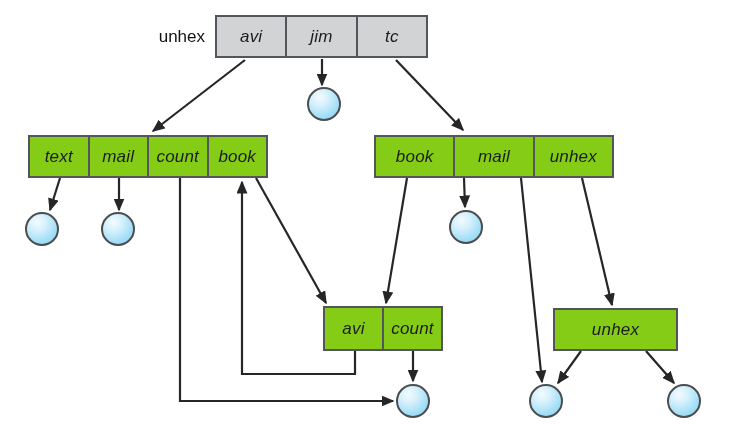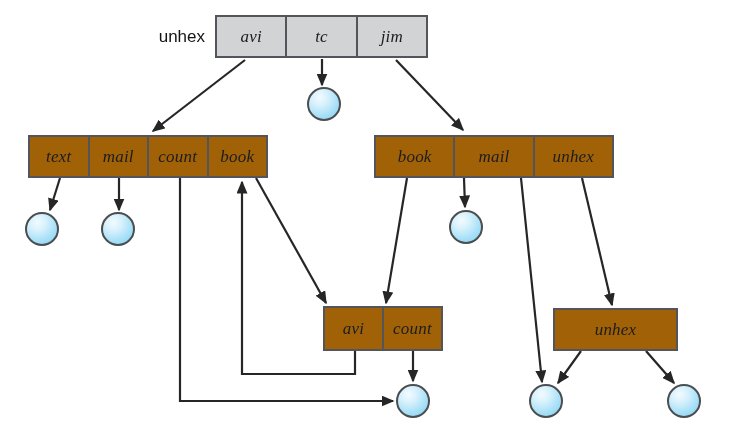--- a/index.html
+++ b/index.html
@@ -26,25 +26,24 @@
     flex: 1 1 0;
     display: flex;
     align-items: center;
     justify-content: center;
     font-style: italic;
     font-size: 17px;
     color: #1c1c1e;
     border-right: 2px solid #54555a;
     box-sizing: border-box;
     letter-spacing: 0.2px;
-    font-family: Liberation Serif, serif;
   }
   .cell:last-child { border-right: none; }
   .tbl.gray .cell { background: #d2d3d5; }
-  .tbl.blue .cell { background: #a16207; text-align: center; }
+  .tbl.blue .cell { background: #84cc16; text-align: center; }
   .root-label {
     position: absolute;
     left: 150px; top: 15px;
     width: 55px; height: 43px;
     display: flex;
     align-items: center;
     justify-content: flex-end;
     font-size: 17px;
     color: #141414;
   }
@@ -85,22 +84,22 @@
       <line x1="646" y1="351" x2="674" y2="383" marker-end="url(#ah)"></line>
       <polyline points="180,178 180,401 393,401" marker-end="url(#ah)"></polyline>
       <polyline points="355,351 355,374 242,374 242,182" marker-end="url(#ah)"></polyline>
     </g>
   </svg>
 
   <div class="root-label">unhex</div>
 
   <div class="tbl gray" style="left:215px; top:15px; width:213px; height:43px;">
     <div class="cell">avi</div>
+    <div class="cell">jim</div>
     <div class="cell">tc</div>
-    <div class="cell">jim</div>
   </div>
 
   <div class="tbl blue" style="left:28px; top:135px; width:240px; height:43px;">
     <div class="cell">text</div>
     <div class="cell">mail</div>
     <div class="cell">count</div>
     <div class="cell">book</div>
   </div>
 
   <div class="tbl blue" style="left:374px; top:135px; width:240px; height:43px;">

